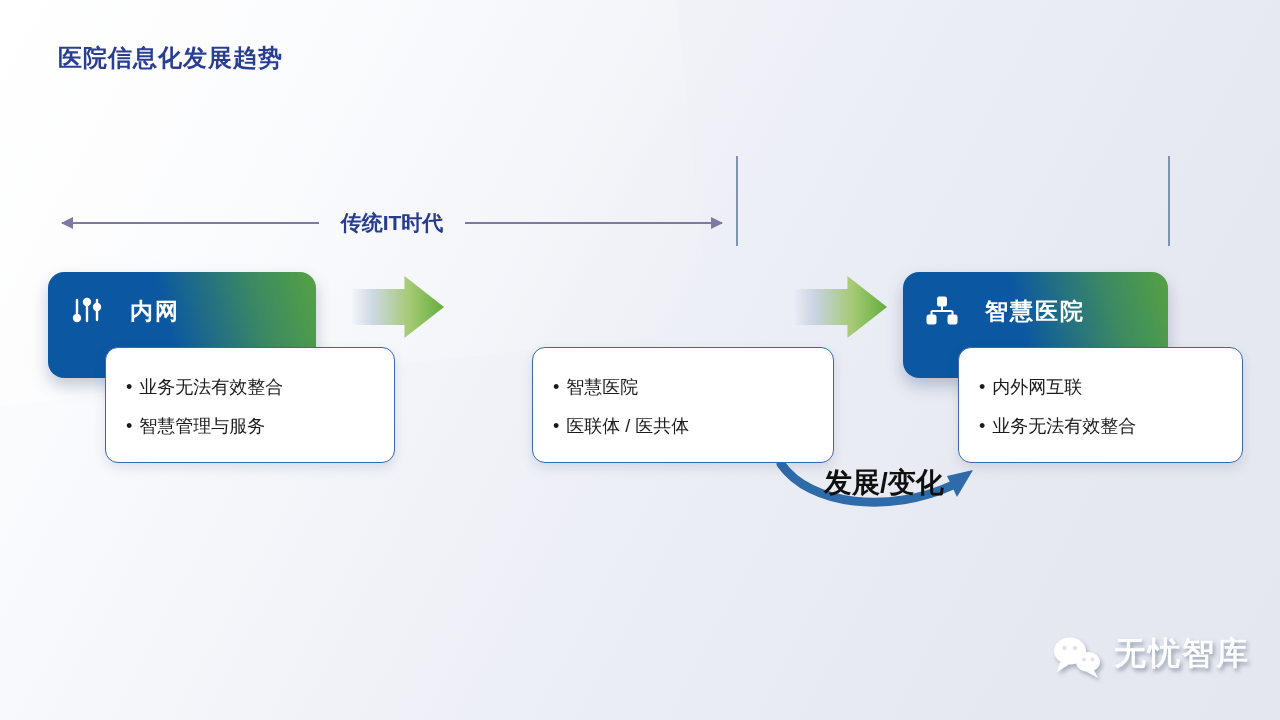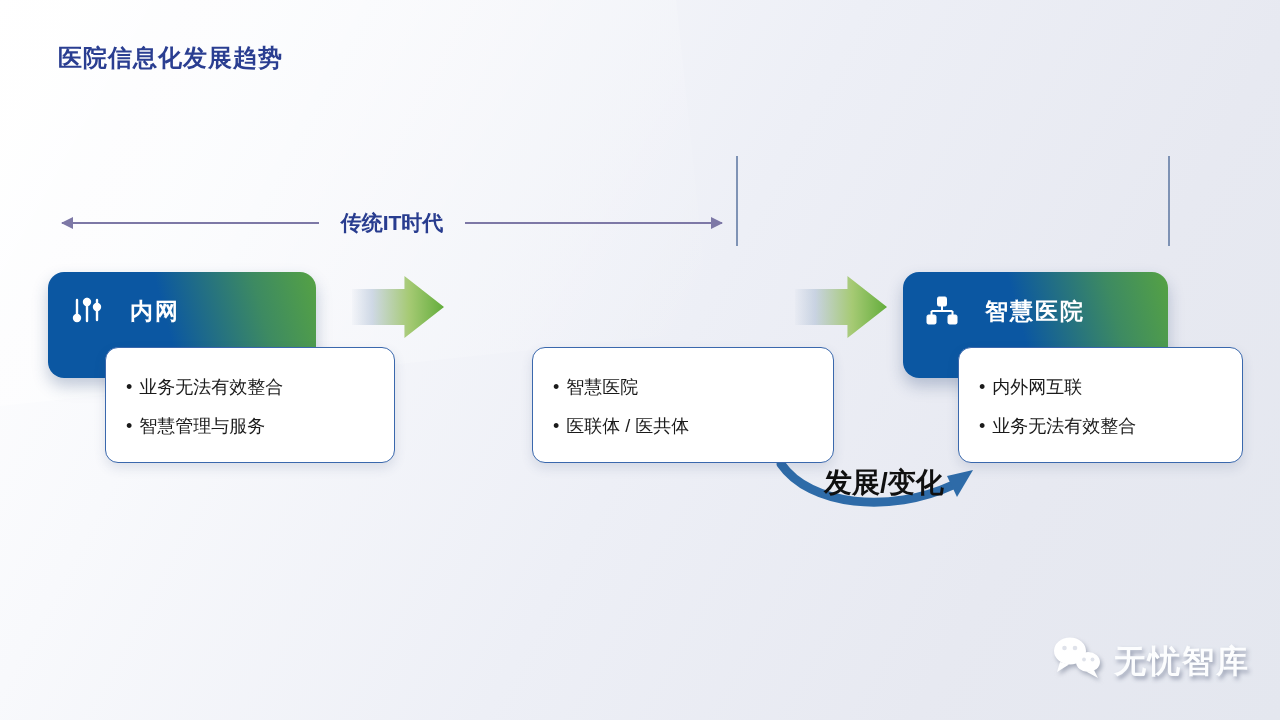--- a/index.html
+++ b/index.html
@@ -49,21 +49,21 @@
   
   .flow-arrow{
     position:absolute;width:92px;height:62px;z-index:0;
     background:linear-gradient(90deg,rgba(170,185,208,0.05) 0%,rgba(158,178,203,0.45) 22%,#a6ca74 62%,#63ad3c 100%);
     clip-path:polygon(0% 21%,57% 21%,57% 0%,100% 50%,57% 100%,57% 79%,0% 79%);
   }
   
   .swoosh{position:absolute;z-index:1;}
   .transition-label{position:absolute;z-index:4;font-size:28px;font-weight:700;color:#101010;white-space:nowrap;}
   
-  .watermark{position:absolute;left:1050px;top:632px;display:flex;align-items:flex-end;gap:12px;z-index:5;}
+  .watermark{position:absolute;left:1050px;top:632px;display:flex;align-items:flex-start;gap:12px;z-index:5;}
   .watermark svg{filter:drop-shadow(2px 3px 2px rgba(145,152,170,0.75));}
   .wm-text{
     font-size:32px;font-weight:700;color:#fcfdfe;letter-spacing:2px;
     text-shadow:2px 3px 4px rgba(140,148,168,0.9);white-space:nowrap;
   }
 </style>
 </head>
 <body>
 
 <div class="slide">

